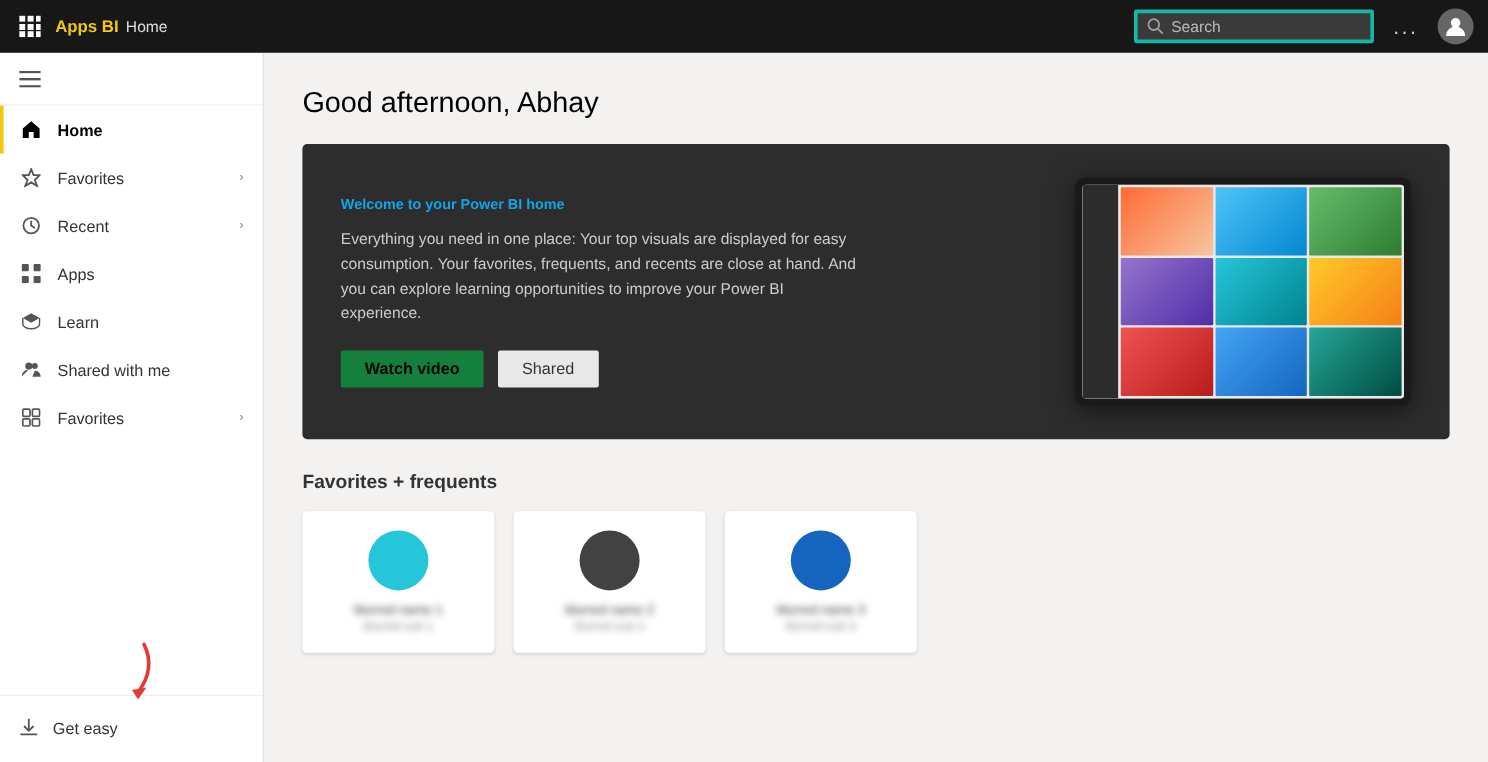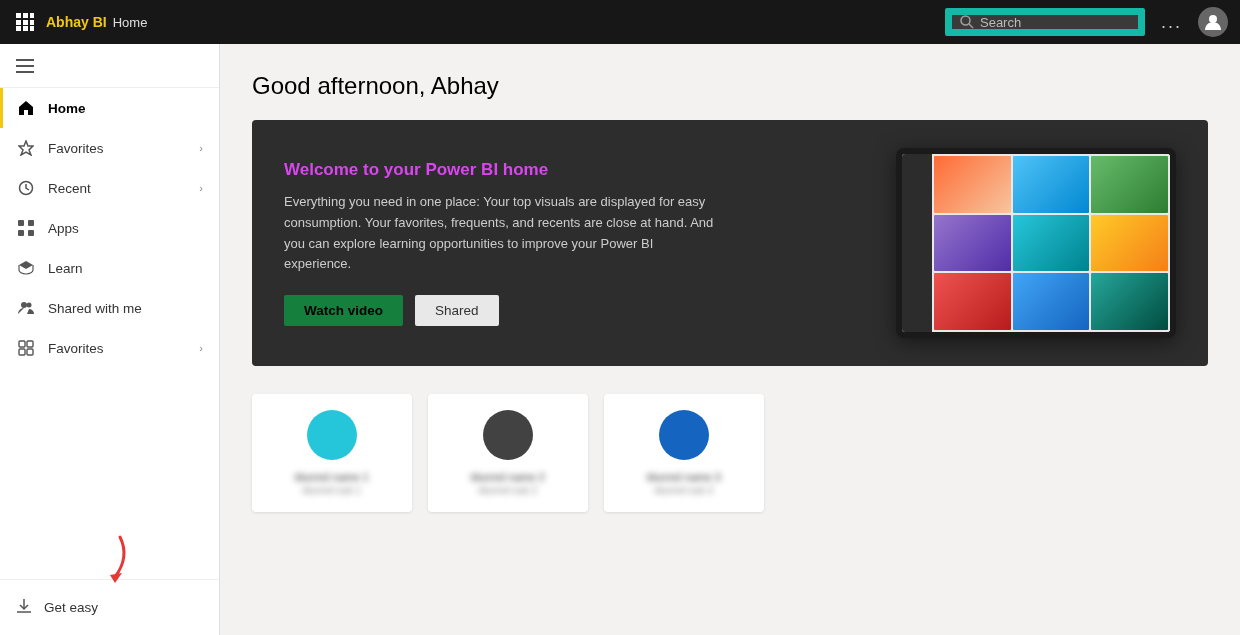--- a/index.html
+++ b/index.html
@@ -37,21 +37,21 @@
       font-size: 14px;
     }
     .topnav-brand .home-label {
       color: #fff;
       font-size: 13px;
       opacity: 0.85;
     }
     .topnav-spacer { flex: 1; }
     .topnav-search {
       background: #3a3a3a;
-      border: 7px solid #14b8a6;
+      border: 3px solid #14b8a6;
       border-radius: 2px;
       height: 28px;
       width: 200px;
       display: flex;
       align-items: center;
       padding: 0 8px;
       gap: 6px;
       color: #ccc;
       font-size: 13px;
       cursor: text;
@@ -188,22 +188,22 @@
       padding: 28px 32px;
       display: flex;
       align-items: center;
       gap: 24px;
       margin-bottom: 28px;
       position: relative;
       overflow: hidden;
     }
     .banner-text { flex: 1; }
     .banner-title {
-      color: #d946ef;
-      font-size: 17px;
+      color: #0ea5e9;
+      font-size: 12px;
       font-weight: 600;
       margin-bottom: 12px;
     }
     .banner-desc {
       color: #ccc;
       font-size: 13px;
       line-height: 1.6;
       margin-bottom: 20px;
       max-width: 440px;
     }
@@ -342,21 +342,21 @@
         <rect x="14" y="0" width="4" height="5"></rect>
       <rect x="0" y="7" width="5" height="5"></rect>
         <rect x="7" y="7" width="5" height="5"></rect>
         <rect x="14" y="7" width="4" height="5"></rect>
       <rect x="0" y="13" width="5" height="5"></rect>
         <rect x="7" y="13" width="5" height="5"></rect>
         <rect x="14" y="13" width="4" height="5"></rect>
     </svg>
   </div>
   <div class="topnav-brand">
-    <span class="powerbi-logo">Abhay BI</span>
+    <span class="powerbi-logo">Apps BI</span>
     <span class="home-label">Home</span>
   </div>
   <div class="topnav-spacer"></div>
   <div class="topnav-search">
     <svg class="search-icon-svg" width="14" height="14" viewBox="0 0 14 14" fill="none">
       <circle cx="5.5" cy="5.5" r="4.5" stroke="#ccc" stroke-width="1.5"></circle>
       <line x1="9" y1="9" x2="13" y2="13" stroke="#ccc" stroke-width="1.5"></line>
     </svg>
     <span style="color:#bbb; font-size:13px;">Search</span>
   </div>
@@ -502,20 +502,21 @@
               <div class="laptop-tile tile-6"></div>
               <div class="laptop-tile tile-7"></div>
               <div class="laptop-tile tile-8"></div>
               <div class="laptop-tile tile-9"></div>
             </div>
           </div>
         </div>
       </div>
     </div>
 
+    <div class="section-title">Favorites + frequents</div>
     <div class="favorites-grid">
       <div class="fav-card">
         <div class="fav-icon fav-icon-1"></div>
         <div class="fav-text">
           <div class="fav-name">blurred name 1</div>
           <div class="fav-sub">blurred sub 1</div>
         </div>
       </div>
       <div class="fav-card">
         <div class="fav-icon fav-icon-2"></div>

